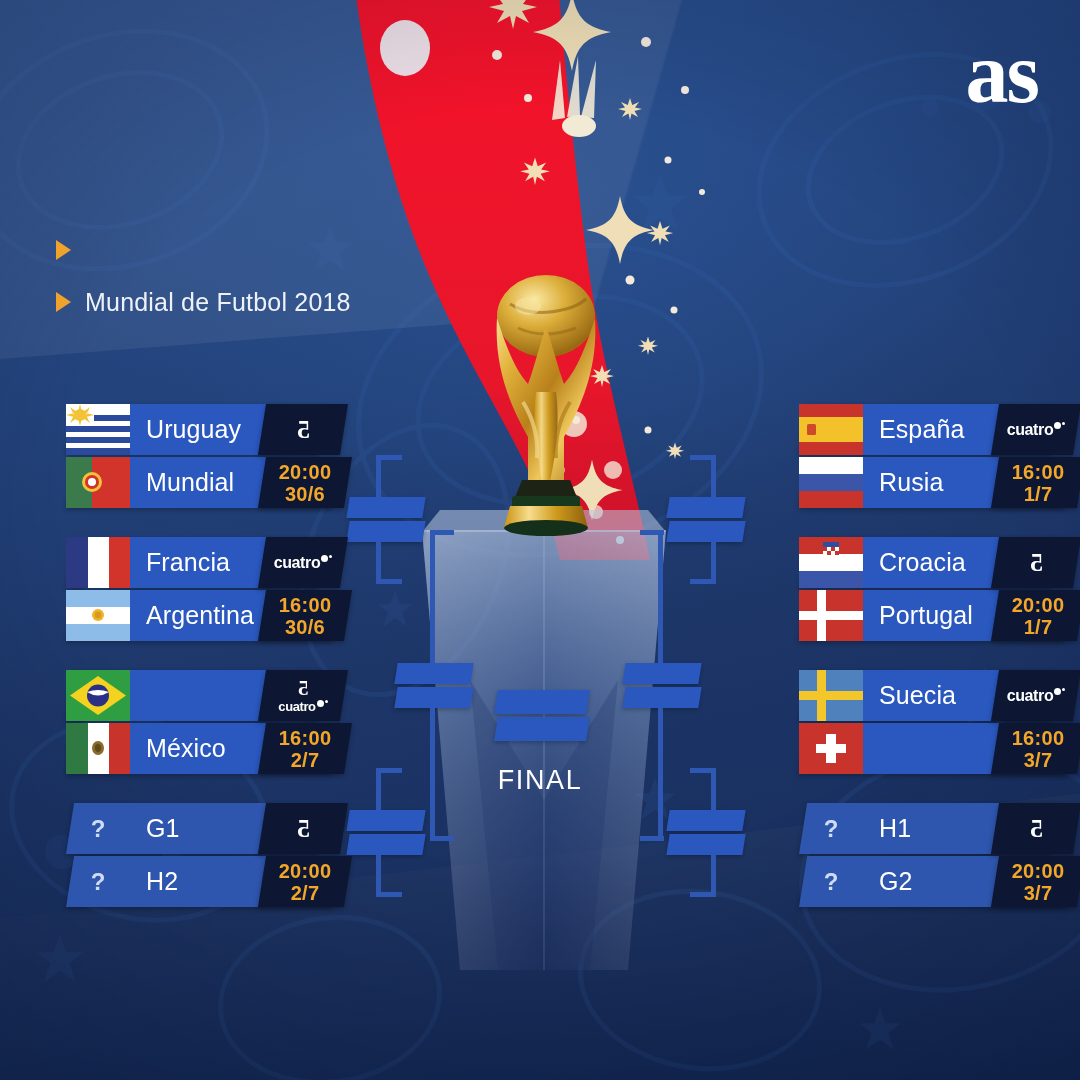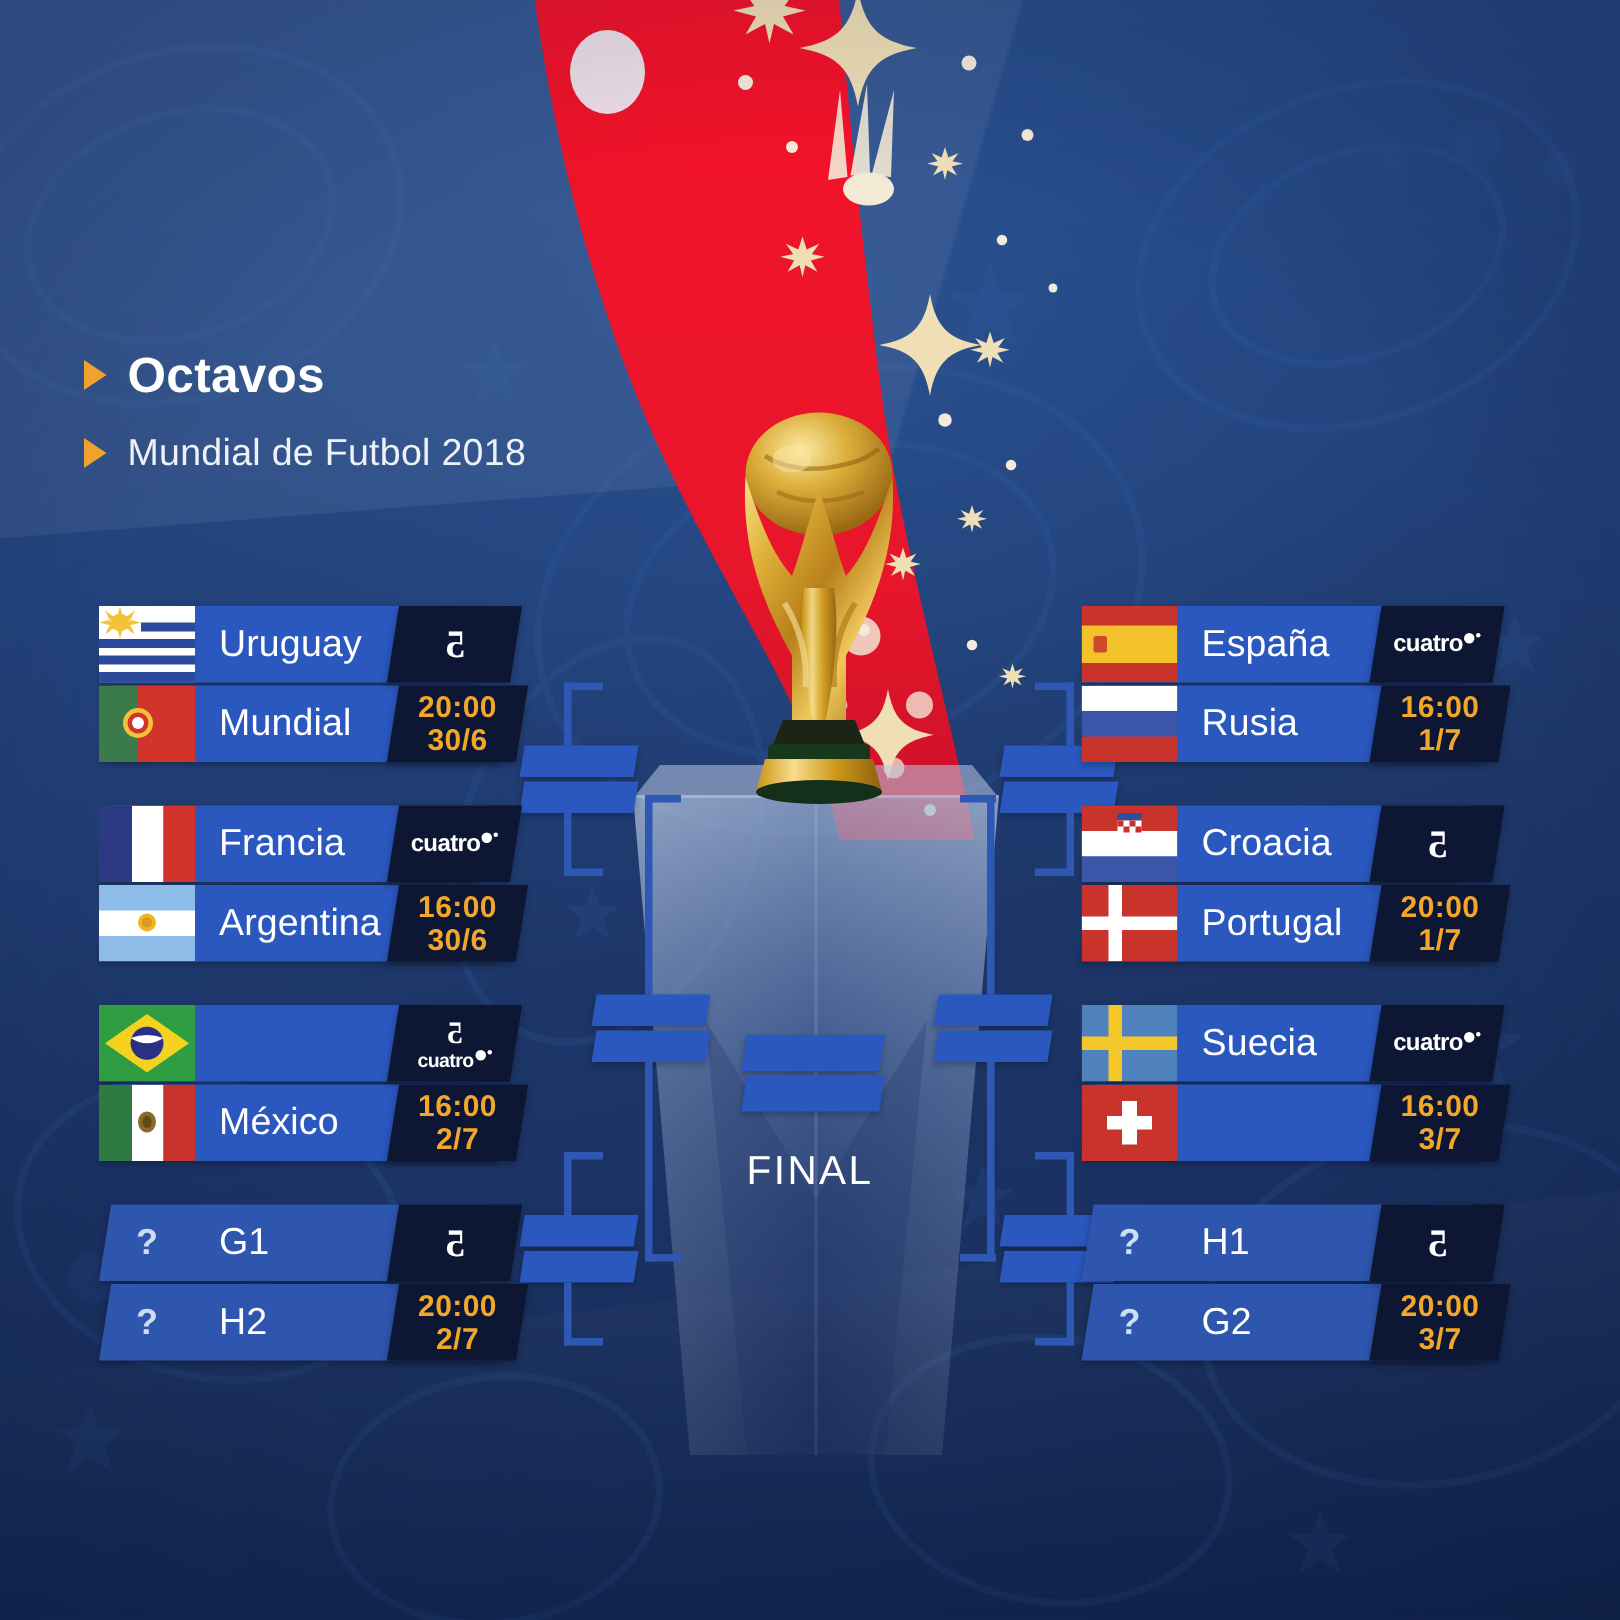--- a/index.html
+++ b/index.html
@@ -56,21 +56,21 @@
     border-top:10px solid transparent;
     border-bottom:10px solid transparent;
     flex:none;
   }
   .t1{ font-size:33px; font-weight:700; color:#fff; letter-spacing:.2px; }
   .t2{ font-size:25px; font-weight:400; color:#eef2f8; letter-spacing:.2px; }
 
   
   .col{ position:absolute; width:278px; }
   .col-left{ left:66px; }
-  .col-right{ left:721px; }
+  .col-right{ left:799px; }
 
   .match{ position:relative; margin-bottom:29px; }
   .match:last-child{ margin-bottom:0; }
 
   .row{ position:relative; height:51px; display:flex; align-items:stretch; }
   .row.top{ width:252px; }
   .row.bot{ width:266px; margin-top:2px; }
 
   .rowbg{
     position:absolute; inset:0;
@@ -389,25 +389,25 @@
     <div class="connector" style="left:640px; top:836px; width:24px; height:5px;"></div>
 
     <div class="connector" style="left:711px; top:768px; width:5px; height:42px;"></div>
     <div class="connector" style="left:690px; top:768px; width:26px; height:5px;"></div>
     <div class="connector" style="left:711px; top:855px; width:5px; height:42px;"></div>
     <div class="connector" style="left:690px; top:892px; width:26px; height:5px;"></div>
   </div>
 
   <div class="final-label" style="top:765px;">FINAL</div>
 
+  <div class="logo-as">as</div>
 
   <div class="title-block">
     <div class="title-row">
       <div class="tri"></div>
-      <div class="t1">Octavos</div>
     </div>
     <div class="title-row">
       <div class="tri"></div>
       <div class="t2">Mundial de Futbol 2018</div>
     </div>
   </div>
 
   <div class="col col-left" id="col-left" style="top:404px;">
   <div class="match">
     <div class="row top">

